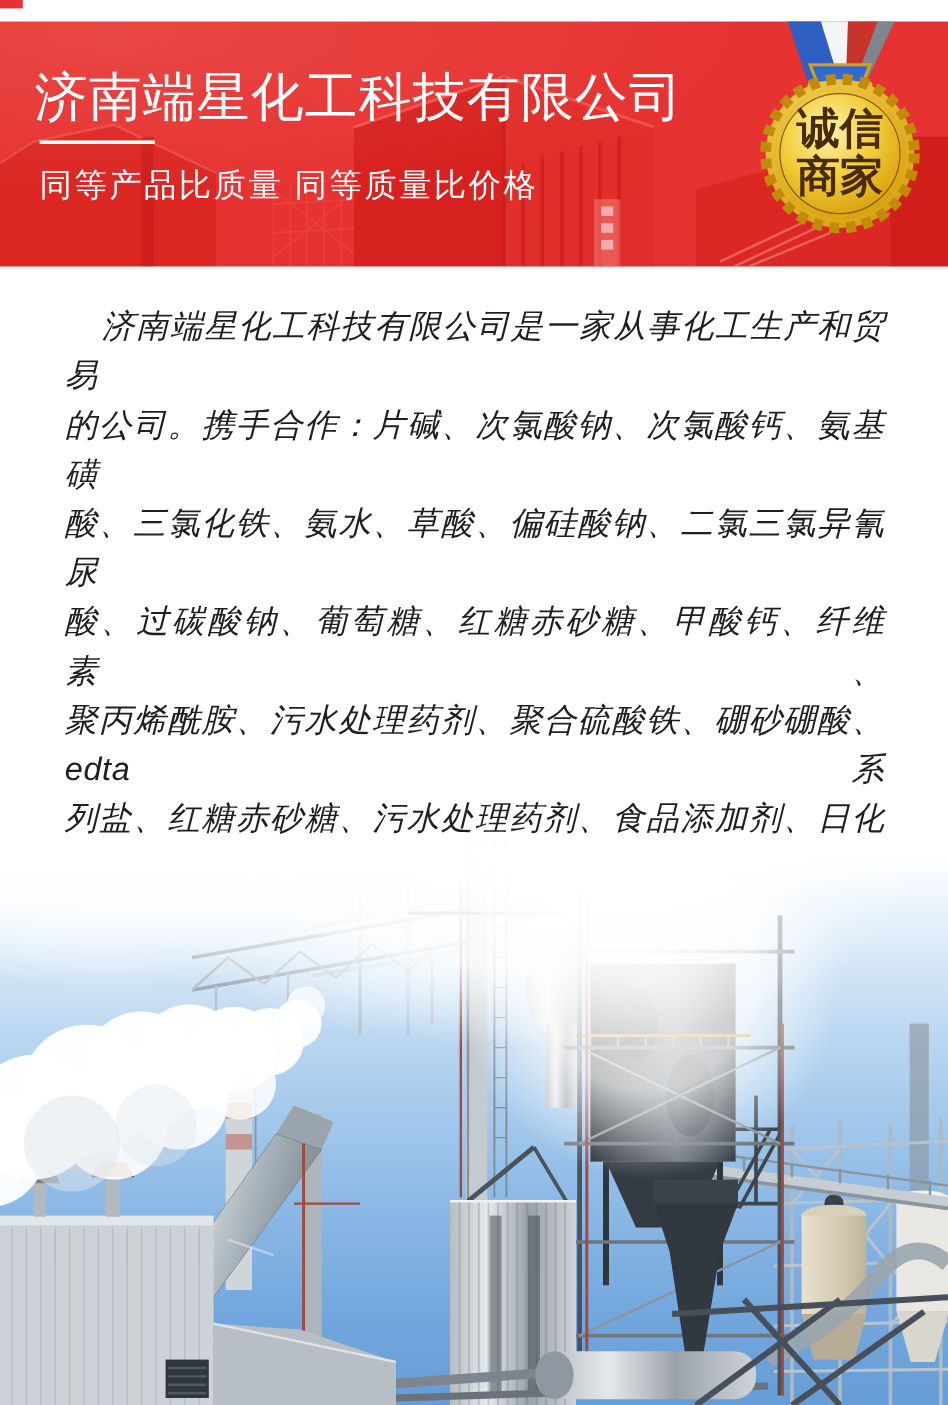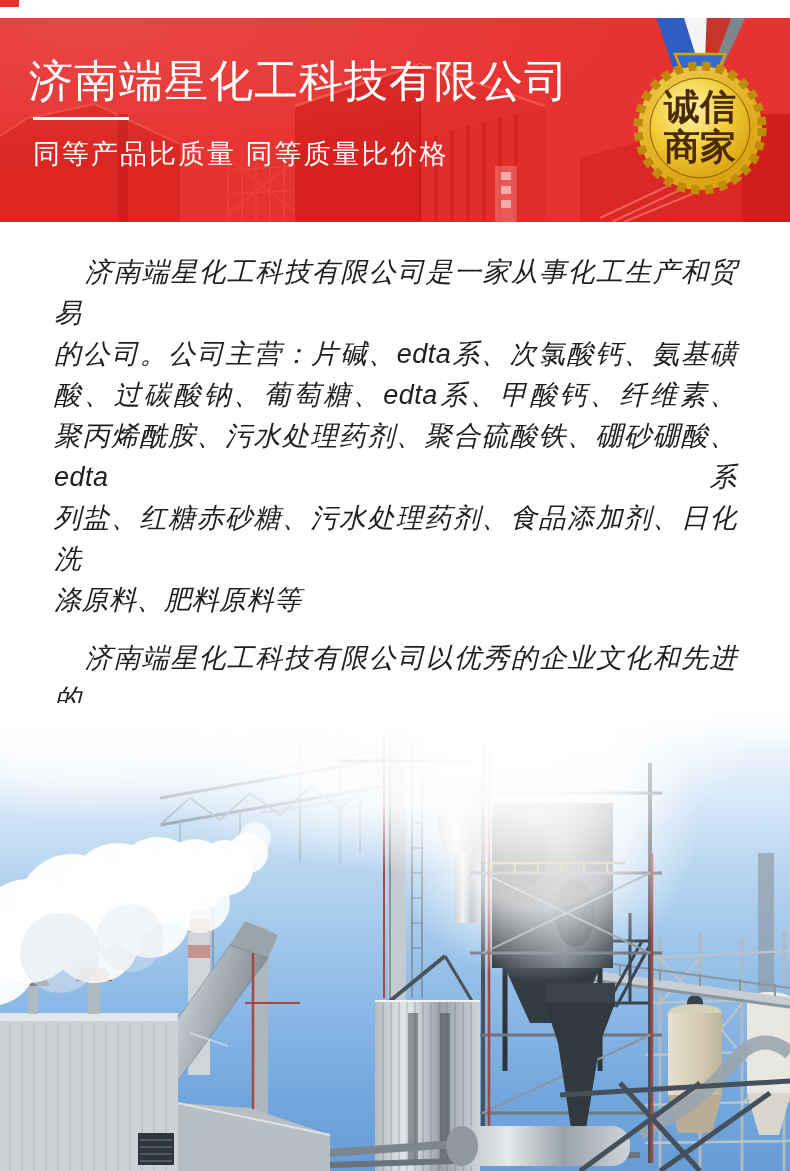--- a/index.html
+++ b/index.html
@@ -125,22 +125,23 @@
       <circle cx="85" cy="122" r="55" fill="url(#goldEdge)"></circle>
       <circle cx="85" cy="122" r="50" fill="url(#goldFace)" stroke="#8a5c06" stroke-width="1"></circle>
       <text x="85" y="113" text-anchor="middle" font-size="36" font-weight="700" fill="#4a2b05">诚信</text>
       <text x="85" y="153" text-anchor="middle" font-size="36" font-weight="700" fill="#4a2b05">商家</text>
     </svg>
   </div>
 
   <div class="about">
       <div class="para">
         <div class="tline fill indent">济南端星化工科技有限公司是一家从事化工生产和贸易</div>
-        <div class="tline fill">的公司。公司主营：片碱、edta系、次氯酸钙、氨基磺</div>
-        <div class="tline fill">酸、过碳酸钠、葡萄糖、edta系、甲酸钙、纤维素、</div>
+        <div class="tline fill">的公司。携手合作：片碱、次氯酸钠、次氯酸钙、氨基磺</div>
+        <div class="tline fill">酸、三氯化铁、氨水、草酸、偏硅酸钠、二氯三氯异氰尿</div>
+        <div class="tline fill">酸、过碳酸钠、葡萄糖、红糖赤砂糖、甲酸钙、纤维素、</div>
         <div class="tline fill">聚丙烯酰胺、污水处理药剂、聚合硫酸铁、硼砂硼酸、edta系</div>
         <div class="tline fill">列盐、红糖赤砂糖、污水处理药剂、食品添加剂、日化洗</div>
         <div class="tline">涤原料、肥料原料等</div>
       </div>
       <div class="para">
         <div class="tline fill indent">济南端星化工科技有限公司以优秀的企业文化和先进的</div>
         <div class="tline fill">经营理念构筑了客户、员工及行业间同伴合作的平台。公</div>
         <div class="tline">司热忱欢迎各方同行、朋友莅临，携手合作，共创辉煌!</div>
       </div>
     </div>

